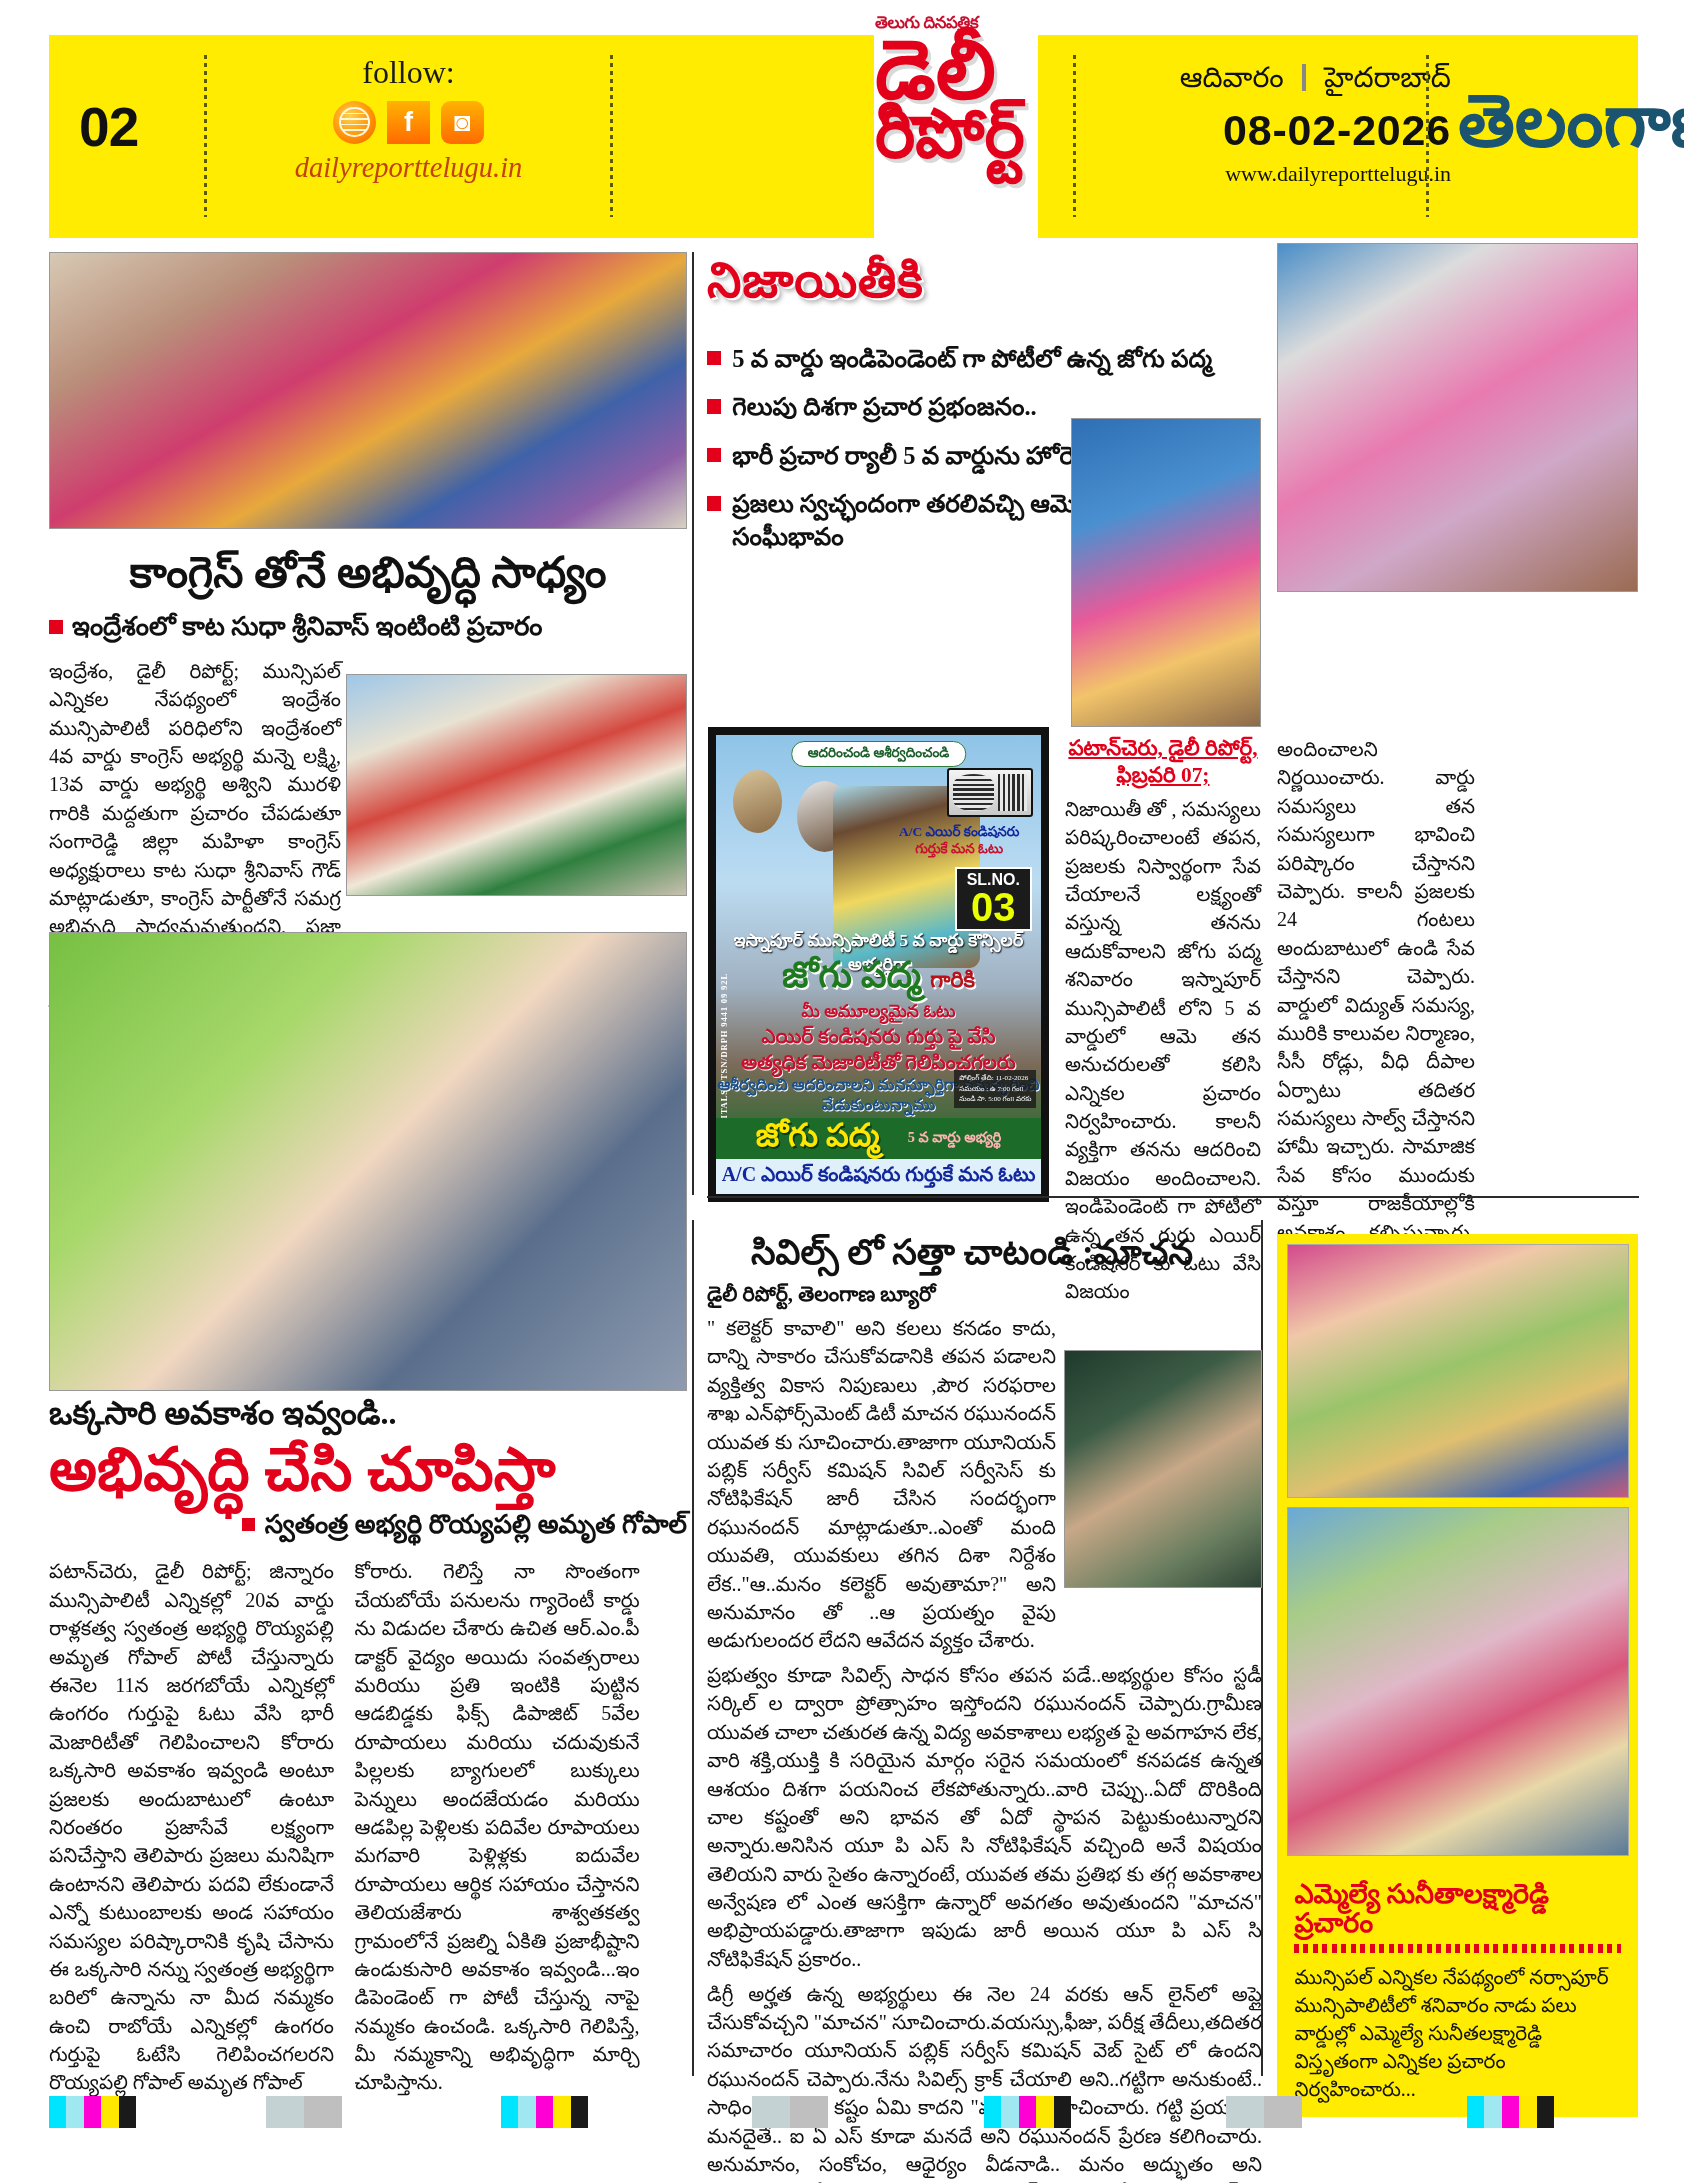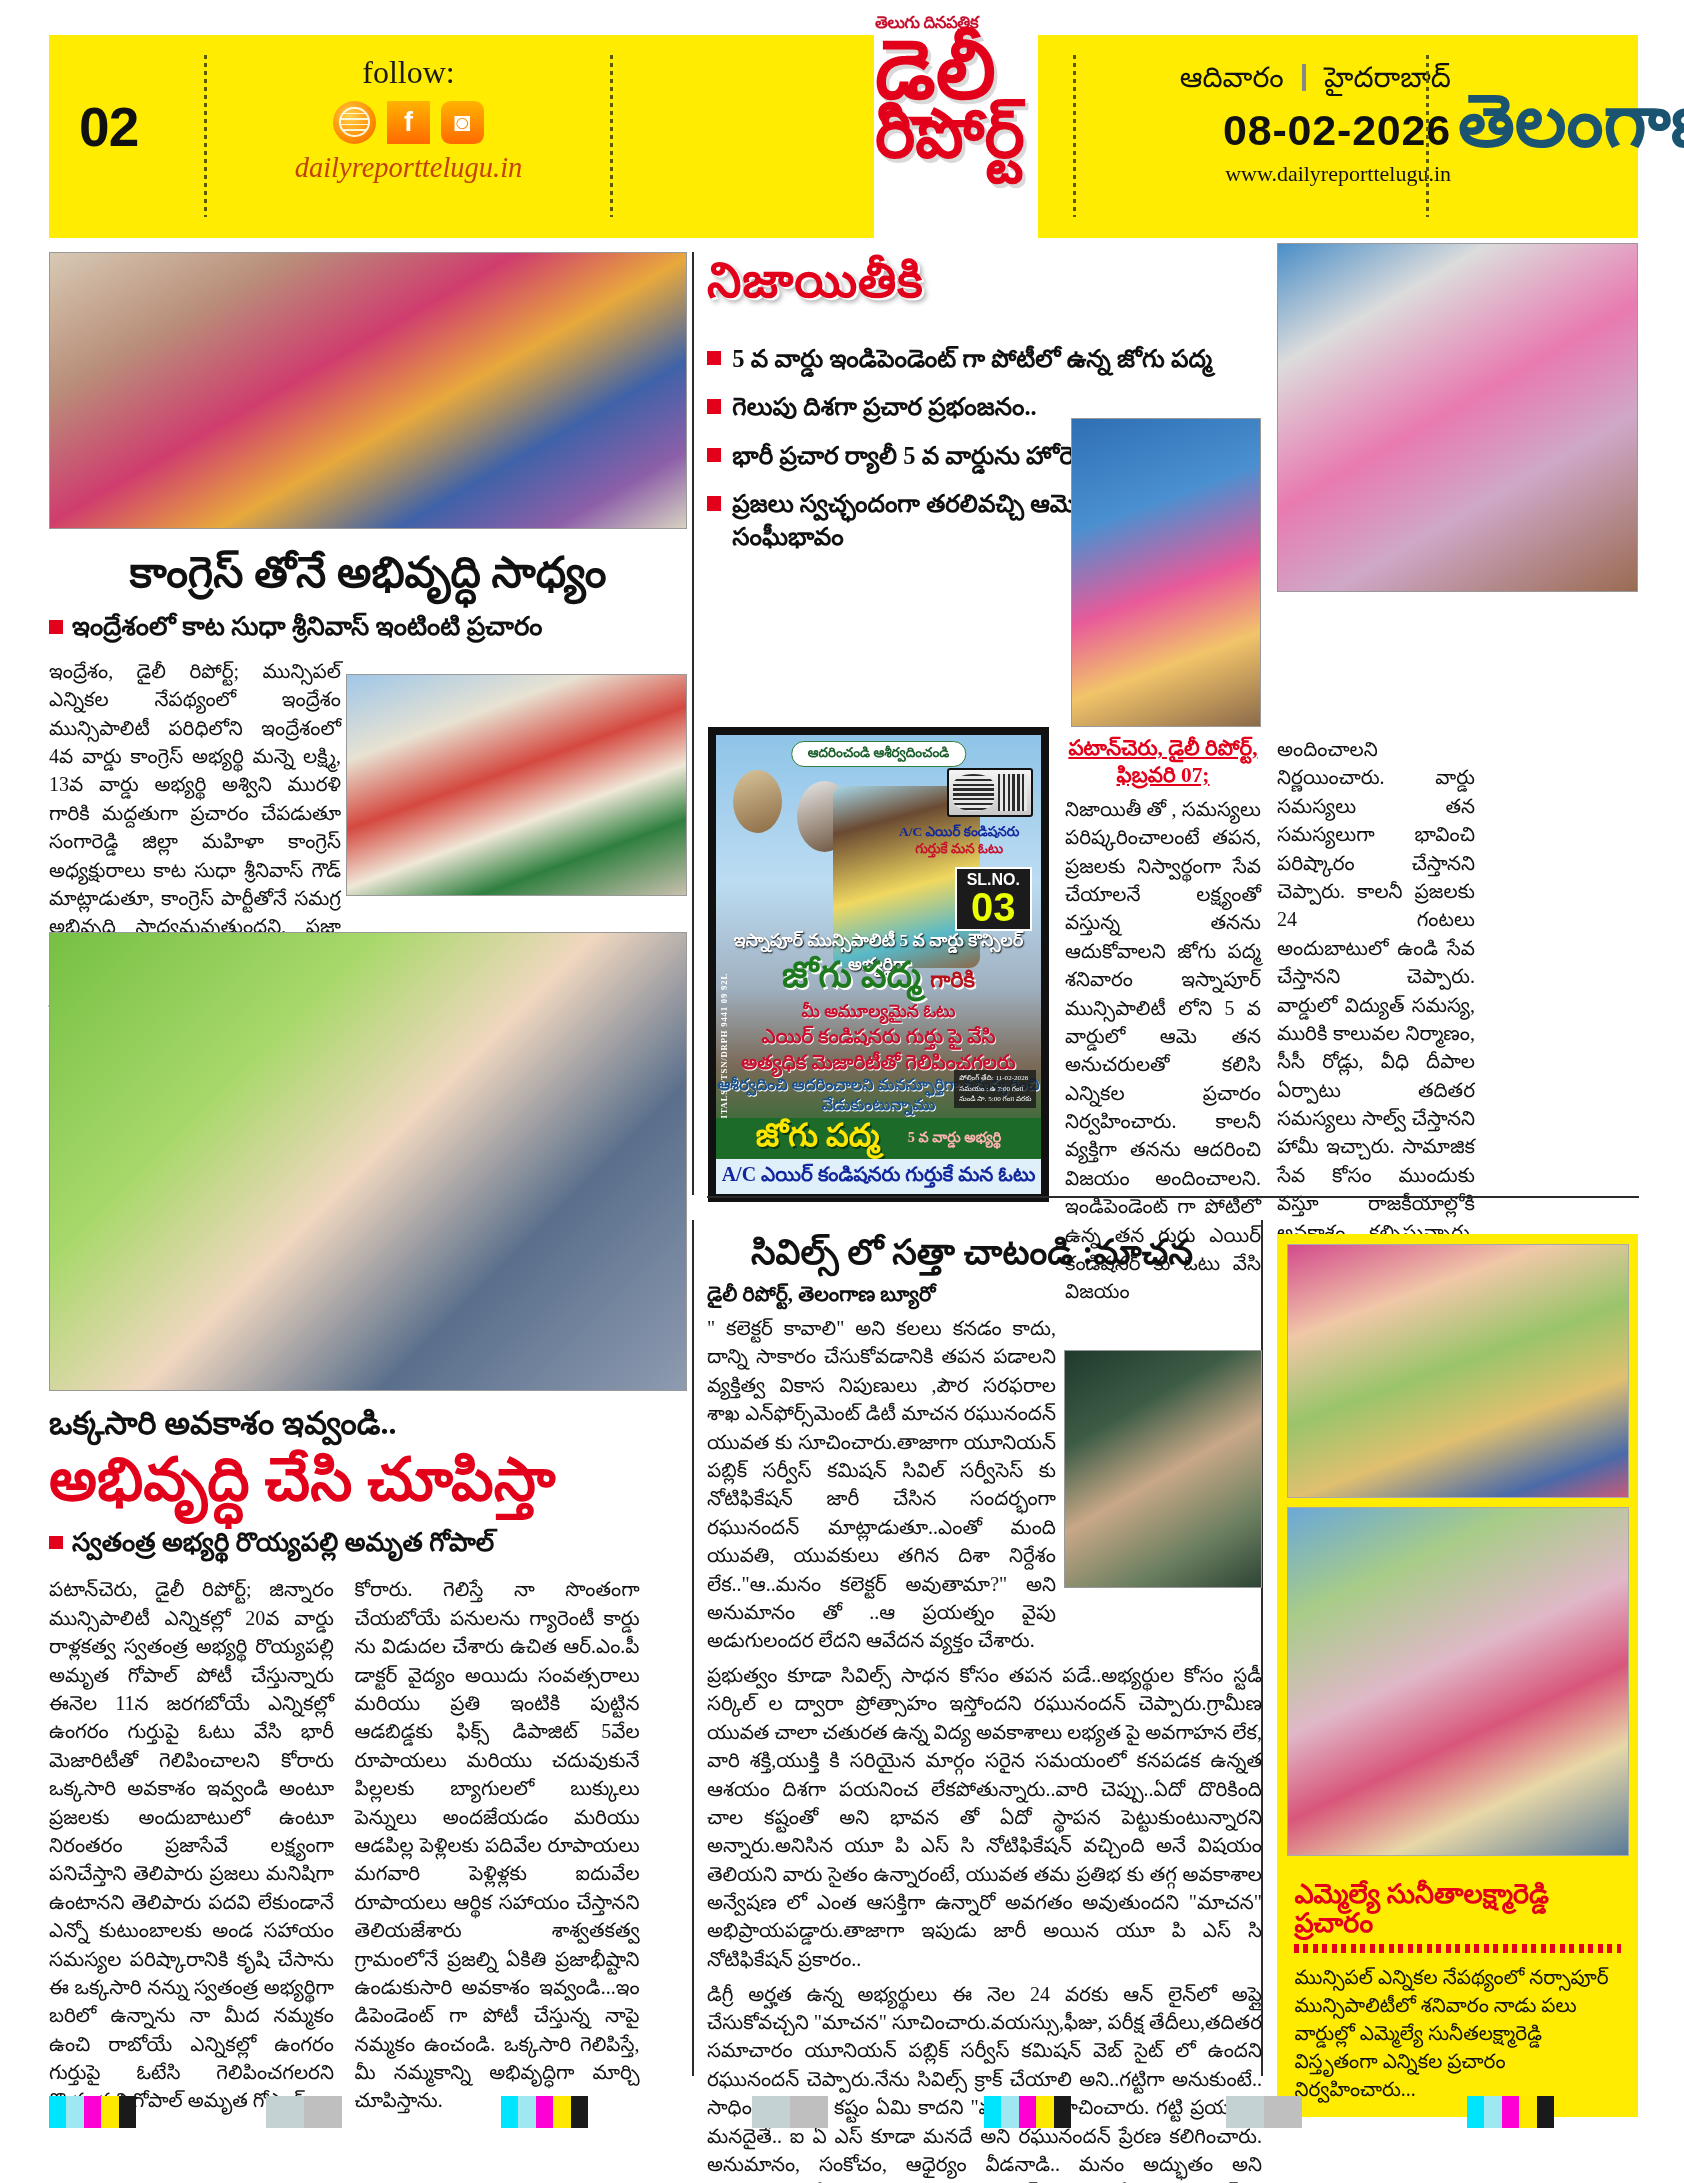--- a/index.html
+++ b/index.html
@@ -193,23 +193,23 @@
       <span class="bullet-sq"></span><span class="subhead">ఇంద్రేశంలో కాట సుధా శ్రీనివాస్ ఇంటింటి ప్రచారం</span>
     </div>
 
     <div style="position:relative; margin-top:12.7px; height:261px;">
       <div class="photo ph-rally" style="position:absolute; right:0; top:17.4px; width:341px; height:222px; border:1.6px solid #999;"></div>
       <div class="body-txt" style="width:292px;">ఇంద్రేశం, డైలీ రిపోర్ట్; మున్సిపల్ ఎన్నికల నేపథ్యంలో ఇంద్రేశం మున్సిపాలిటీ పరిధిలోని ఇంద్రేశంలో 4వ వార్డు కాంగ్రెస్ అభ్యర్థి మన్నె లక్ష్మి, 13వ వార్డు అభ్యర్థి అశ్విని మురళి గారికి మద్దతుగా ప్రచారం చేపడుతూ సంగారెడ్డి జిల్లా మహిళా కాంగ్రెస్ అధ్యక్షురాలు కాట సుధా శ్రీనివాస్ గౌడ్ మాట్లాడుతూ, కాంగ్రెస్ పార్టీతోనే సమగ్ర అభివృద్ధి సాధ్యమవుతుందని, ప్రజా సమస్యల పరిష్కారానికి కాంగ్రెస్ ఎల్లప్పుడూ కట్టుబడి ఉందని పేర్కొంటూ, హస్తం గుర్తుకు ఓటు వేసి కాంగ్రెస్ అభ్యర్థులను గెలిపించాలని ప్రజలను కోరారు.</div>
     </div>
 
     <div class="photo ph-couple" style="width:638px;height:459px;margin-top:14.3px;border:1.6px solid #999;"></div>
 
-    <div class="hd-black" style="font-size:32px; margin-top:15px;">ఒక్కసారి అవకాశం ఇవ్వండి..</div>
+    <div class="hd-black" style="font-size:32px; margin-top:5px;">ఒక్కసారి అవకాశం ఇవ్వండి..</div>
     <div class="hd-red" style="font-size:60px; margin-top:8px;">అభివృద్ధి చేసి చూపిస్తా</div>
-    <div style="margin-top:14px;">
+    <div style="margin-top:6px;text-align:right;">
       <span class="bullet-sq"></span><span class="subhead">స్వతంత్ర అభ్యర్థి రొయ్యపల్లి అమృత గోపాల్</span>
     </div>
 
     <div style="display:flex; gap:20.6px; margin-top:16px;">
       <div class="body-txt" style="width:285px;">పటాన్‌చెరు, డైలీ రిపోర్ట్; జిన్నారం మున్సిపాలిటీ ఎన్నికల్లో 20వ వార్డు రాళ్లకత్వ స్వతంత్ర అభ్యర్థి రొయ్యపల్లి అమృత గోపాల్ పోటీ చేస్తున్నారు ఈనెల 11న జరగబోయే ఎన్నికల్లో ఉంగరం గుర్తుపై ఓటు వేసి భారీ మెజారిటీతో గెలిపించాలని కోరారు ఒక్కసారి అవకాశం ఇవ్వండి అంటూ ప్రజలకు అందుబాటులో ఉంటూ నిరంతరం ప్రజాసేవే లక్ష్యంగా పనిచేస్తాని తెలిపారు ప్రజలు మనిషిగా ఉంటానని తెలిపారు పదవి లేకుండానే ఎన్నో కుటుంబాలకు అండ సహాయం సమస్యల పరిష్కారానికి కృషి చేసాను ఈ ఒక్కసారి నన్ను స్వతంత్ర అభ్యర్థిగా బరిలో ఉన్నాను నా మీద నమ్మకం ఉంచి రాబోయే ఎన్నికల్లో ఉంగరం గుర్తుపై ఓటేసి గెలిపించగలరని రొయ్యపల్లి గోపాల్ అమృత గోపాల్</div>
       <div class="body-txt" style="width:285px;">కోరారు. గెలిస్తే నా సొంతంగా చేయబోయే పనులను గ్యారెంటీ కార్డు ను విడుదల చేశారు ఉచిత ఆర్.ఎం.పీ డాక్టర్ వైద్యం అయిదు సంవత్సరాలు మరియు ప్రతి ఇంటికి పుట్టిన ఆడబిడ్డకు ఫిక్స్ డిపాజిట్ 5వేల రూపాయలు మరియు చదువుకునే పిల్లలకు బ్యాగులలో బుక్కులు పెన్నులు అందజేయడం మరియు ఆడపిల్ల పెళ్లిలకు పదివేల రూపాయలు మగవారి పెళ్లిళ్లకు ఐదువేల రూపాయలు ఆర్థిక సహాయం చేస్తానని తెలియజేశారు శాశ్వతకత్వ గ్రామంలోనే ప్రజల్ని ఏకితి ప్రజాభీష్టాని ఉండుకుసారి అవకాశం ఇవ్వండి...ఇం డిపెండెంట్ గా పోటీ చేస్తున్న నాపై నమ్మకం ఉంచండి. ఒక్కసారి గెలిపిస్తే, మీ నమ్మకాన్ని అభివృద్ధిగా మార్చి చూపిస్తాను.</div>
     </div>
   </div>
 
   <div class="col colM">

